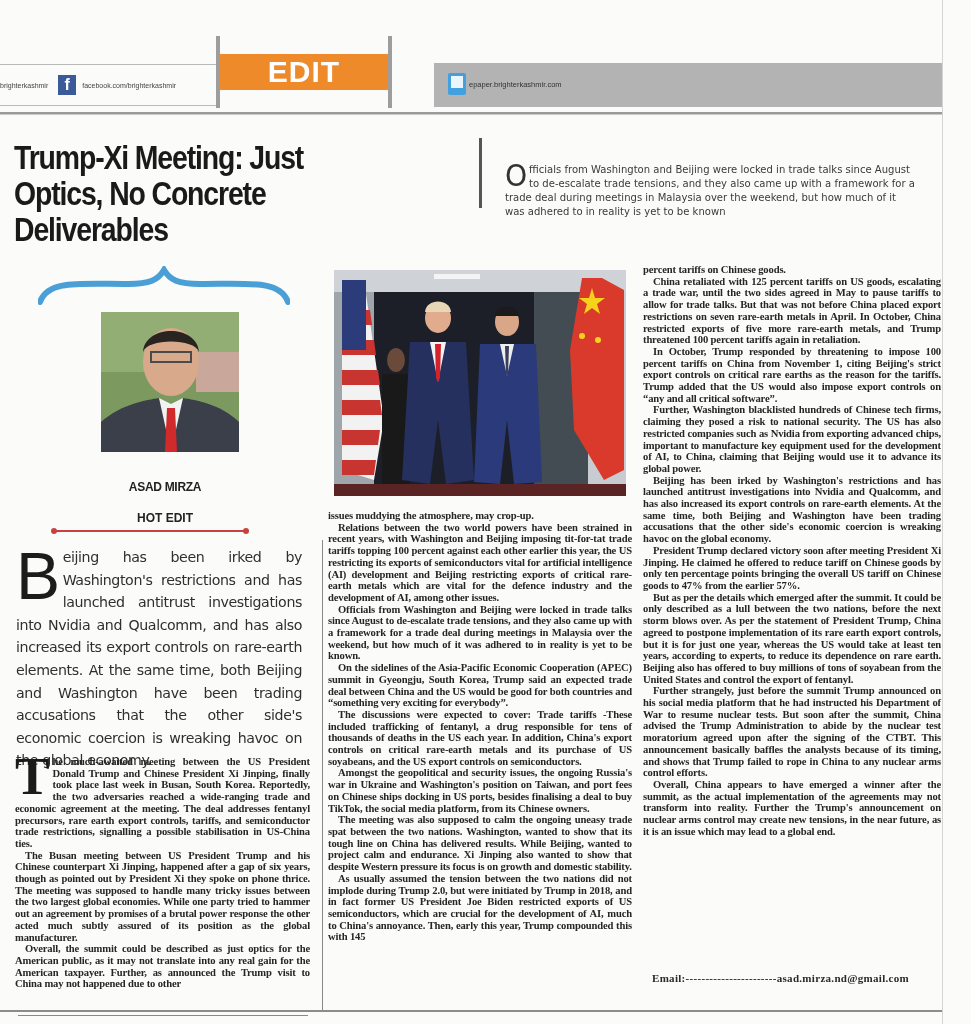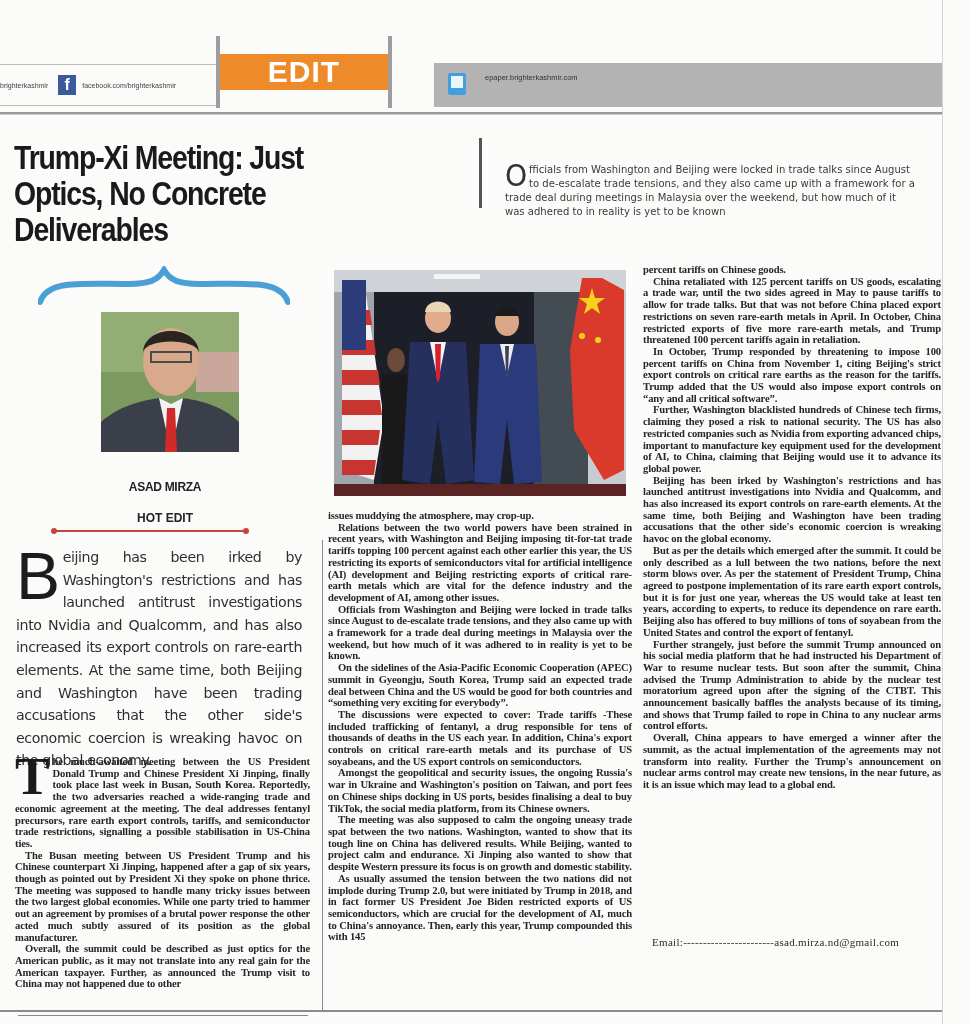--- a/index.html
+++ b/index.html
@@ -6,21 +6,21 @@
   html,body{width:971px;height:1024px;overflow:hidden;background:#fbfbfa}
   body{position:relative;font-family:"DejaVu Serif",serif;color:#2b2b2b}
   .abs{position:absolute}
 
   
   .hdr-left{left:0;top:64px;width:220px;height:42px;border-top:1px solid #b9b9b9;border-bottom:1px solid #b9b9b9;display:flex;align-items:center;gap:6px;font-family:"Liberation Sans",sans-serif;font-size:7px;color:#444}
   .fb{width:18px;height:20px;background:#3b5a9a;color:#fff;font-weight:bold;font-size:16px;line-height:20px;text-align:center;font-family:"Liberation Sans",sans-serif;margin-left:4px}
   .edit-wrap{left:216px;top:36px;width:176px;height:72px;border-left:4px solid #9d9d9d;border-right:4px solid #9d9d9d}
   .edit{position:absolute;left:0;right:0;top:18px;height:36px;background:#ef8a2b;color:#fff;font-family:"Liberation Sans",sans-serif;font-weight:bold;font-size:30px;text-align:center;line-height:36px;letter-spacing:1px}
   .hdr-right{left:434px;top:63px;width:508px;height:44px;background:#b3b3b3}
-  .epaper{position:absolute;left:14px;top:10px;display:flex;align-items:flex-start;gap:19px;font-family:"Liberation Sans",sans-serif;font-size:7.5px;color:#333}
+  .epaper{position:absolute;left:14px;top:10px;display:flex;align-items:center;gap:3px;font-family:"Liberation Sans",sans-serif;font-size:7.5px;color:#333}
   .tab-ic{width:18px;height:22px;background:#41a0dd;border-radius:2px;position:relative}
   .tab-ic:after{content:"";position:absolute;left:3px;top:3px;width:12px;height:12px;background:#eaf5fc}
   .brand{position:absolute;left:168px;top:-30px;width:240px;height:72px;background:#fff}
   .brand .b1{position:absolute;left:50px;top:4px;font-family:"Liberation Sans",sans-serif;font-weight:bold;font-size:24px;color:#1a1a1a;letter-spacing:0.5px}
   .brand .b2{position:absolute;left:16px;top:22px;font-family:"Liberation Sans",sans-serif;font-weight:bold;font-size:46px;color:#111;letter-spacing:-1px;transform:scaleX(1.05);transform-origin:left}
   .torch{position:absolute;left:6px;top:30px;width:10px;height:38px;background:linear-gradient(#f2c200 0,#f2c200 30%,#2b8a3a 30%,#2b8a3a 55%,#1b1b1b 55%)}
   .hdr-rule{left:0;top:112px;width:942px;height:3px;border-top:2px solid #9a9a9a;border-bottom:1px solid #c9c9c9}
   .edge-rule{left:942px;top:0;width:1px;height:1024px;background:#d4d4d4}
 
   
@@ -43,21 +43,21 @@
   .col{font-family:"Liberation Serif",serif;font-size:10.6px;line-height:11.7px;color:#262626;text-align:justify;font-weight:bold;letter-spacing:-0.15px}
   .col p{text-indent:10px}
   .col p.noind{text-indent:0}
   .c1{left:15px;top:756px;width:295px}
   .c1 .cap{float:left;font-family:"Liberation Serif",serif;font-size:52px;line-height:42px;margin:0 3px 0 0;font-weight:bold;color:#1a1a1a}
   .c1 p.first{text-indent:0}
   .vsep1{left:322px;top:540px;width:1px;height:470px;background:#888}
   .c2{left:328px;top:510px;width:304px}
   .photo{left:334px;top:270px;width:292px;height:226px;overflow:hidden;background:#1b1d22}
   .c3{left:643px;top:264px;width:298px}
-  .email{left:652px;top:936px;width:290px;font-family:"Liberation Serif",serif;font-weight:normal;font-size:11px;color:#2a2a2a;letter-spacing:0.3px}
+  .email{left:652px;top:972px;width:290px;font-family:"Liberation Serif",serif;font-weight:bold;font-size:11px;color:#2a2a2a;letter-spacing:0.3px}
   .foot-rule{left:0;top:1010px;width:942px;height:3px;border-top:2px solid #8c8c8c}
   .foot-rule2{left:18px;top:1015px;width:290px;height:1px;background:#888}
 </style>
 </head>
 <body>
 
 <div class="abs hdr-left">
   <span>brighterkashmir</span>
   <span class="fb">f</span>
   <span>facebook.com/brighterkashmir</span>
@@ -163,18 +163,19 @@
   <p>The meeting was also supposed to calm the ongoing uneasy trade spat between the two nations. Washington, wanted to show that its tough line on China has delivered results. While Beijing, wanted to project calm and endurance. Xi Jinping also wanted to show that despite Western pressure its focus is on growth and domestic stability.</p>
   <p>As usually assumed the tension between the two nations did not implode during Trump 2.0, but were initiated by Trump in 2018, and in fact former US President Joe Biden restricted exports of US semiconductors, which are crucial for the development of AI, much to China's annoyance. Then, early this year, Trump compounded this with 145</p>
 </div>
 
 <div class="abs col c3">
   <p class="noind">percent tariffs on Chinese goods.</p>
   <p>China retaliated with 125 percent tariffs on US goods, escalating a trade war, until the two sides agreed in May to pause tariffs to allow for trade talks. But that was not before China placed export restrictions on seven rare-earth metals in April. In October, China restricted exports of five more rare-earth metals, and Trump threatened 100 percent tariffs again in retaliation.</p>
   <p>In October, Trump responded by threatening to impose 100 percent tariffs on China from November 1, citing Beijing's strict export controls on critical rare earths as the reason for the tariffs. Trump added that the US would also impose export controls on “any and all critical software”.</p>
   <p>Further, Washington blacklisted hundreds of Chinese tech firms, claiming they posed a risk to national security. The US has also restricted companies such as Nvidia from exporting advanced chips, important to manufacture key equipment used for the development of AI, to China, claiming that Beijing would use it to advance its global power.</p>
   <p>Beijing has been irked by Washington's restrictions and has launched antitrust investigations into Nvidia and Qualcomm, and has also increased its export controls on rare-earth elements. At the same time, both Beijing and Washington have been trading accusations that the other side's economic coercion is wreaking havoc on the global economy.</p>
+  <p>President Trump declared victory soon after meeting President Xi Jinping. He claimed he offered to reduce tariff on Chinese goods by only ten percentage points bringing the overall US tariff on Chinese goods to 47% from the earlier 57%.</p>
   <p>But as per the details which emerged after the summit. It could be only described as a lull between the two nations, before the next storm blows over. As per the statement of President Trump, China agreed to postpone implementation of its rare earth export controls, but it is for just one year, whereas the US would take at least ten years, according to experts, to reduce its dependence on rare earth. Beijing also has offered to buy millions of tons of soyabean from the United States and control the export of fentanyl.</p>
   <p>Further strangely, just before the summit Trump announced on his social media platform that he had instructed his Department of War to resume nuclear tests. But soon after the summit, China advised the Trump Administration to abide by the nuclear test moratorium agreed upon after the signing of the CTBT. This announcement basically baffles the analysts because of its timing, and shows that Trump failed to rope in China to any nuclear arms control efforts.</p>
   <p>Overall, China appears to have emerged a winner after the summit, as the actual implementation of the agreements may not transform into reality. Further the Trump's announcement on nuclear arms control may create new tensions, in the near future, as it is an issue which may lead to a global end.</p>
 </div>
 <div class="abs email">Email:-----------------------asad.mirza.nd@gmail.com</div>
 <div class="abs foot-rule"></div>
 
 </body></html>

